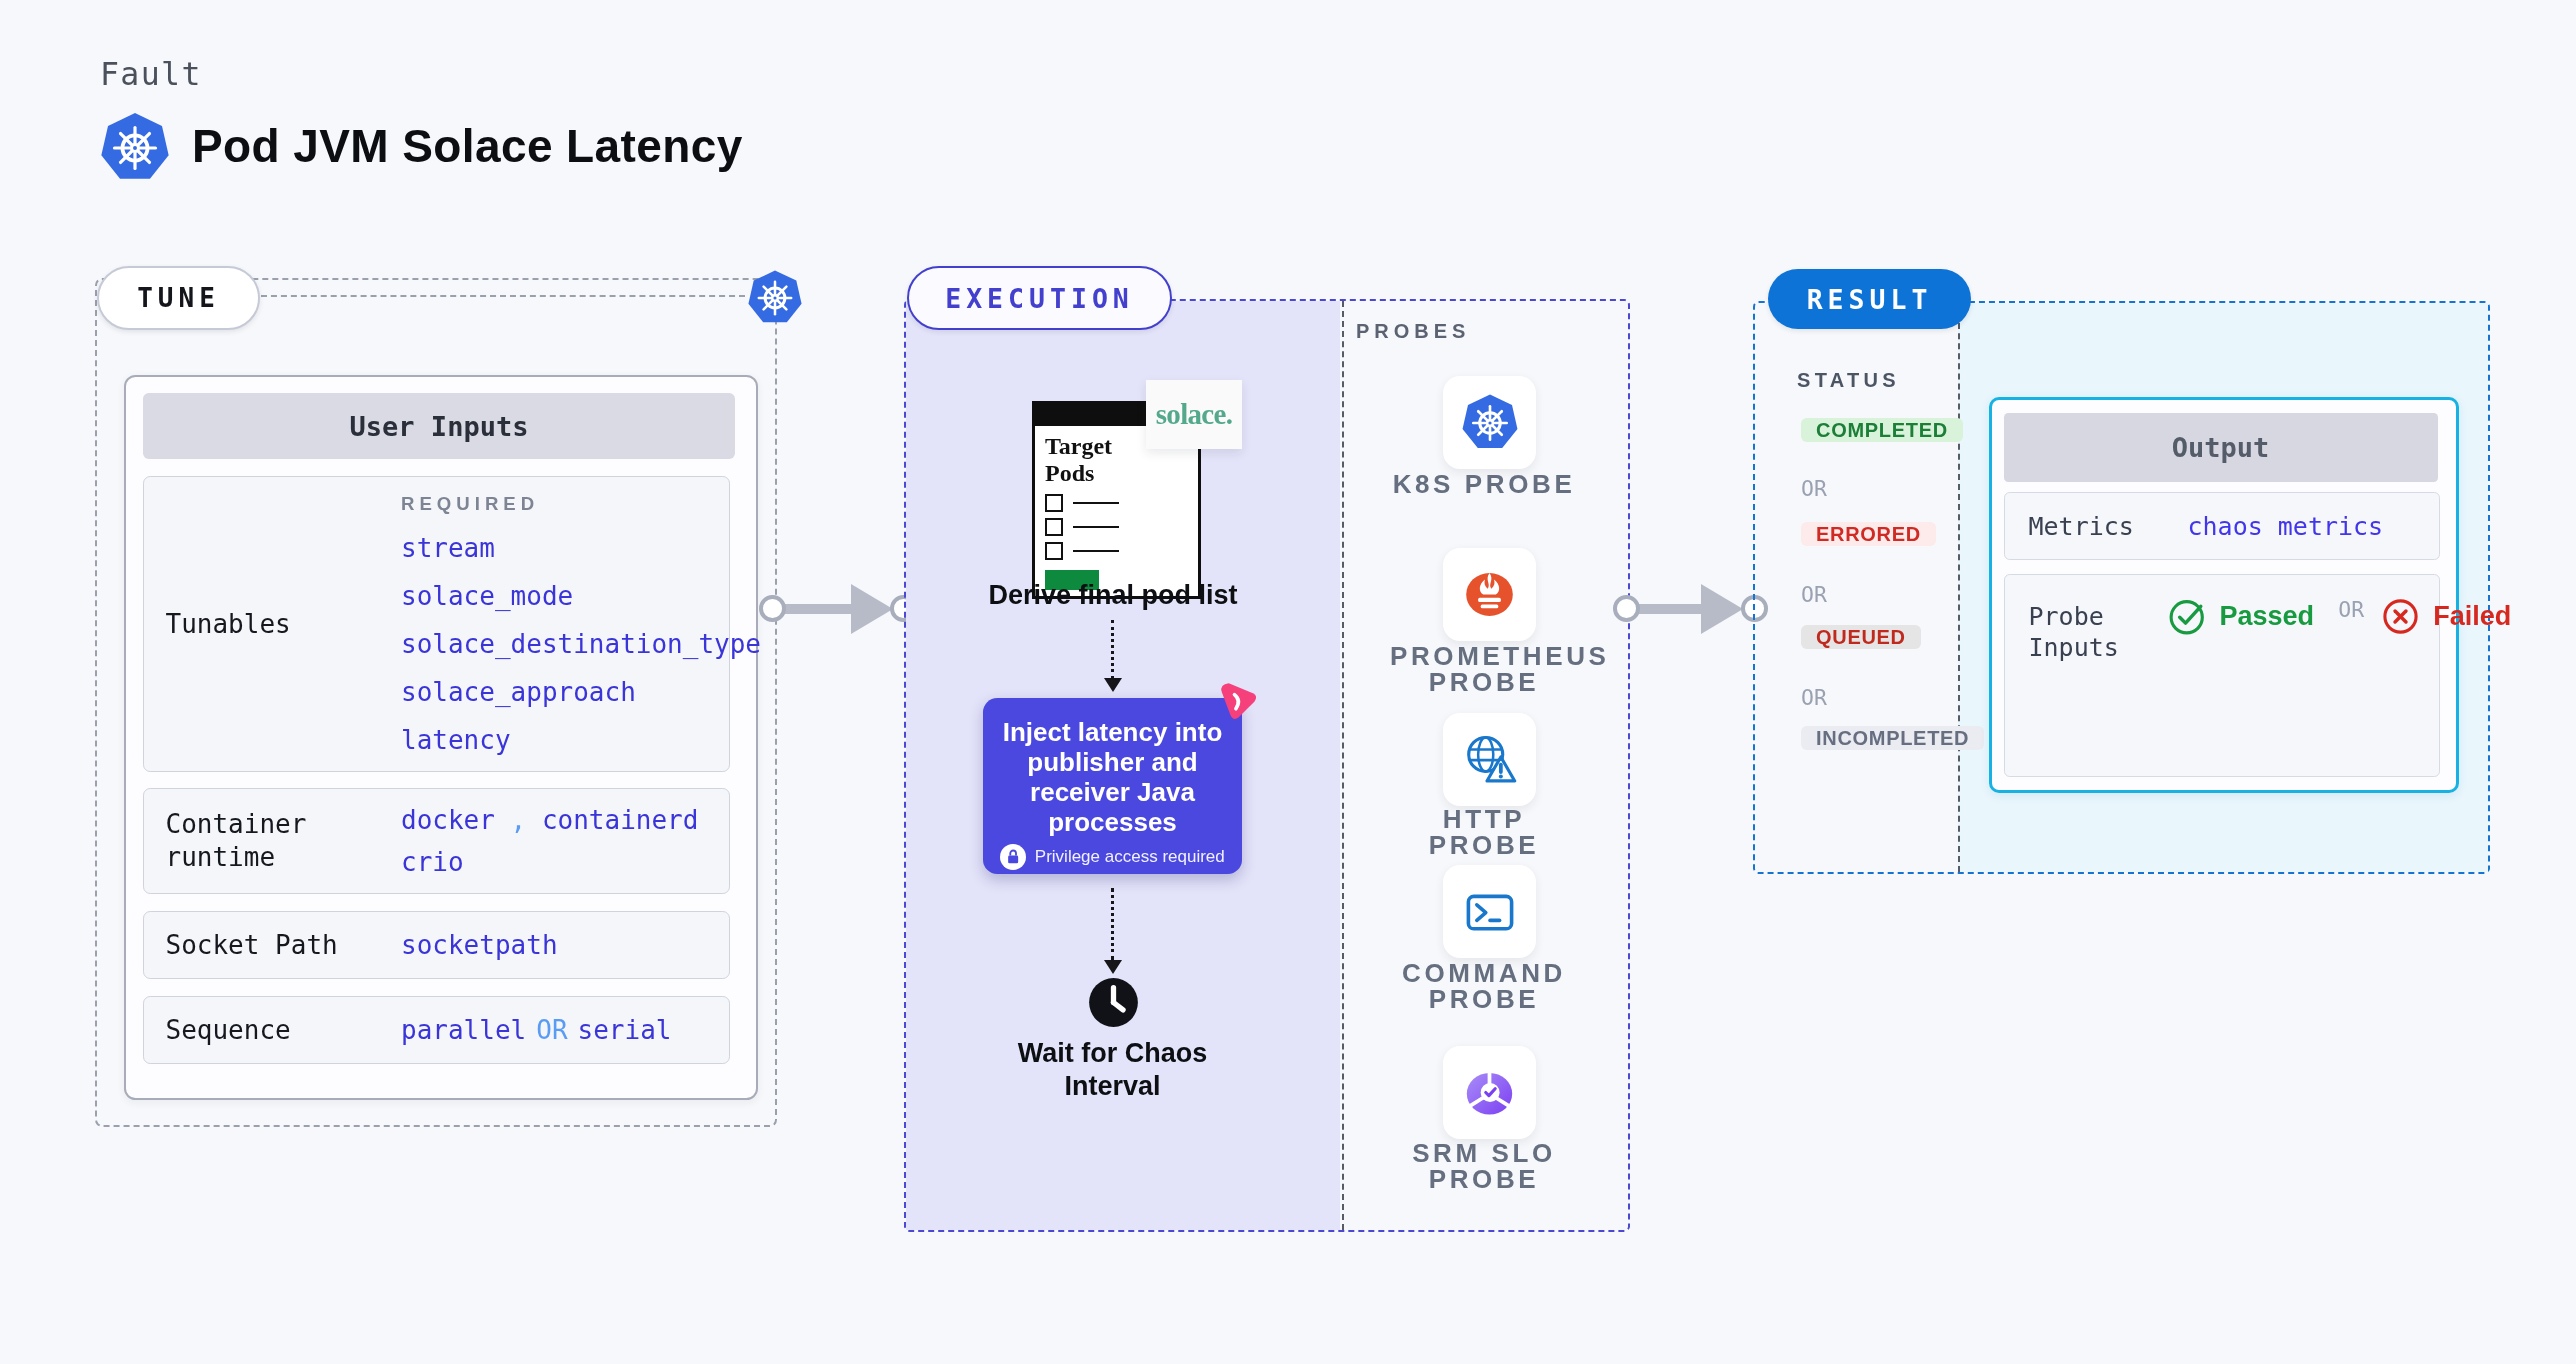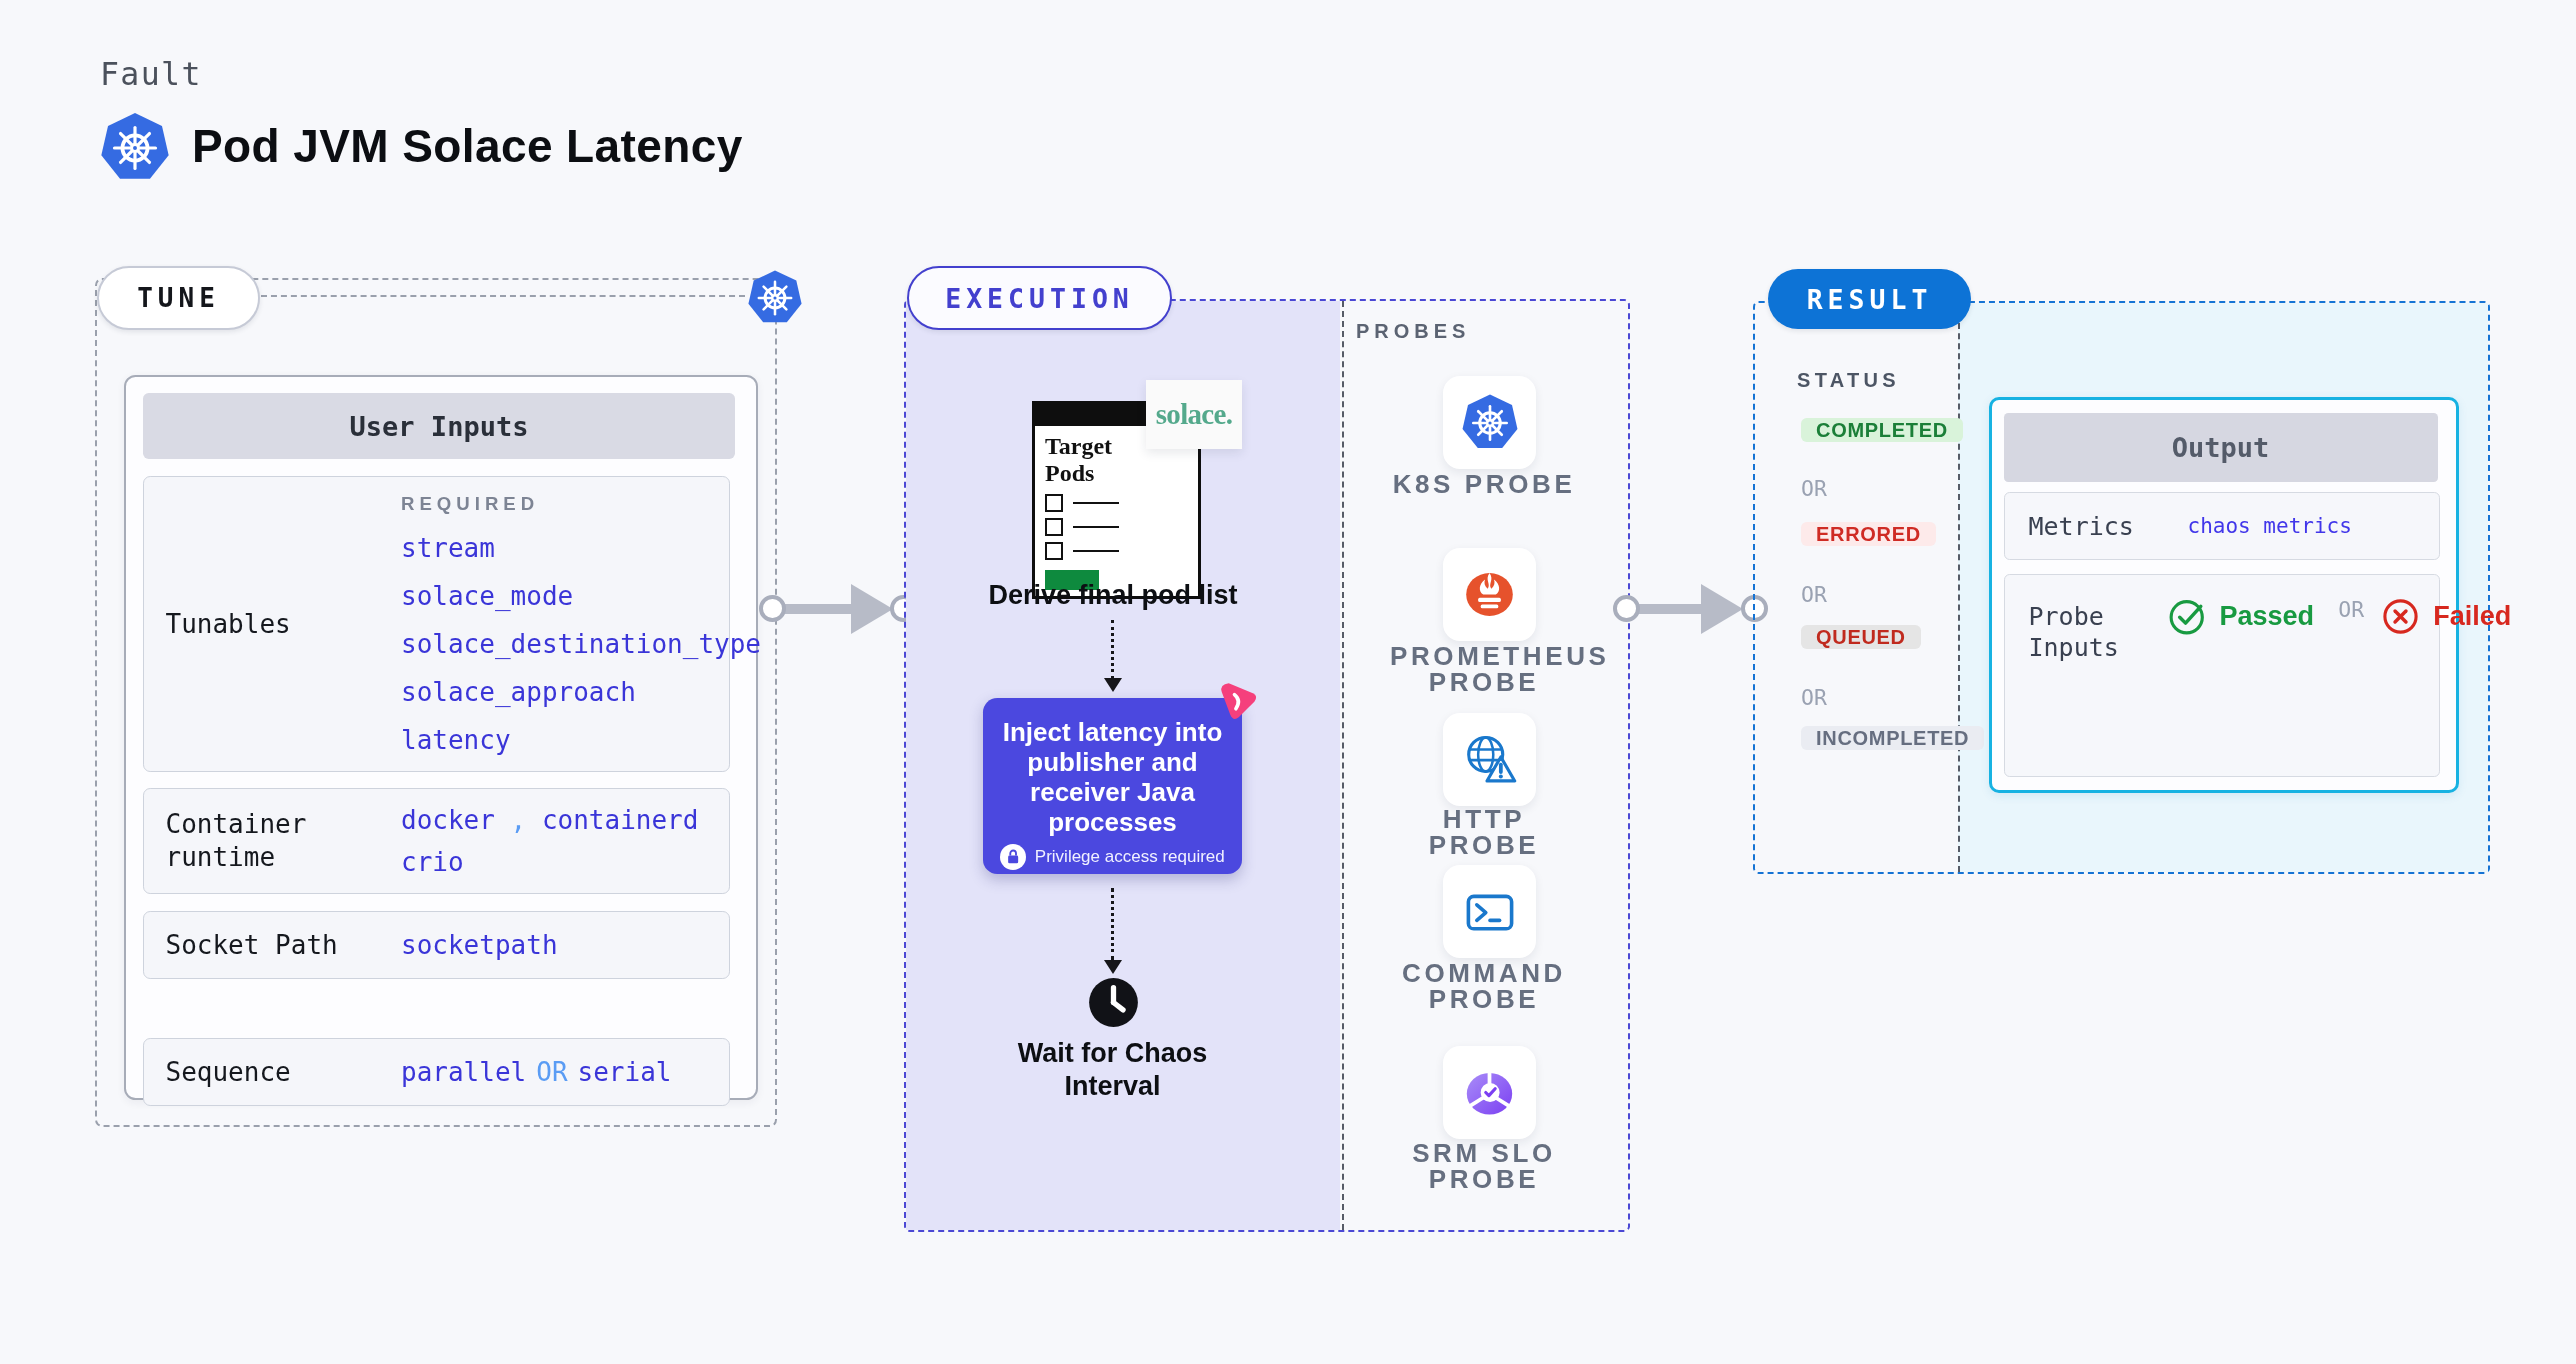--- a/index.html
+++ b/index.html
@@ -163,21 +163,21 @@
     <div class="mono blue-val"><span>docker</span> <span class="lblue">,</span> <span>containerd</span></div>
     <div class="mono blue-val">crio</div>
   </div>
 </div>
 
 <div class="abs ui-row" style="left:143px;top:911px;width:585px;height:66px;">
   <div class="abs mono row-label" style="left:21.5px;top:0;bottom:0;display:flex;align-items:center;">Socket Path</div>
   <div class="abs mono blue-val" style="left:257px;top:0;bottom:0;display:flex;align-items:center;">socketpath</div>
 </div>
 
-<div class="abs ui-row" style="left:143px;top:1038px;width:585px;height:66px;">
+<div class="abs ui-row" style="left:143px;top:996px;width:585px;height:66px;">
   <div class="abs mono row-label" style="left:21.5px;top:0;bottom:0;display:flex;align-items:center;">Sequence</div>
   <div class="abs mono blue-val" style="left:257px;top:0;bottom:0;display:flex;align-items:center;gap:10px;">
     <span>parallel</span>
       <span class="lblue">OR</span>
       <span>serial</span>
   </div>
 </div>
 
 <div class="abs flow-line" style="left:781px;width:76px;"></div>
 <div class="abs flow-tri" style="left:851px;"></div>
@@ -328,21 +328,21 @@
 <div class="abs or-text mono" style="left:1801px;top:582px;">OR</div>
 <div class="abs status-badge b-queued sans" style="top:625px;">QUEUED</div>
 <div class="abs or-text mono" style="left:1801px;top:685px;">OR</div>
 <div class="abs status-badge b-incompleted sans" style="top:726px;">INCOMPLETED</div>
 
 <div class="abs output-box">
   <div class="abs out-header flex-c mono">Output</div>
 
   <div class="abs out-row" style="top:92px;height:66px;">
     <div class="abs mono out-label" style="left:24px;top:0;bottom:0;display:flex;align-items:center;">Metrics</div>
-    <div class="abs mono" style="left:183px;top:0;bottom:0;display:flex;align-items:center;font-size:21px;color:#4136ea;">chaos metrics</div>
+    <div class="abs mono" style="left:183px;top:0;bottom:0;display:flex;align-items:center;font-size:25px;color:#4136ea;">chaos metrics</div>
   </div>
 
   <div class="abs out-row" style="top:174px;height:201px;">
     <div class="abs mono out-label" style="left:24px;top:26px;width:143px;">Probe Inputs</div>
     <div class="abs" style="left:163px;top:21.5px;display:flex;flex-direction:row;gap:17px;">
       <div style="display:flex;align-items:center;gap:13px;">
         <svg class="pr-icon" viewBox="0 0 100 100">
           <circle cx="48" cy="52" r="40" fill="none" stroke="#189a41" stroke-width="8"></circle>
           <path d="M30 52 L45 67 L84 24" fill="none" stroke="#189a41" stroke-width="9" stroke-linecap="round" stroke-linejoin="round"></path>
         </svg>

